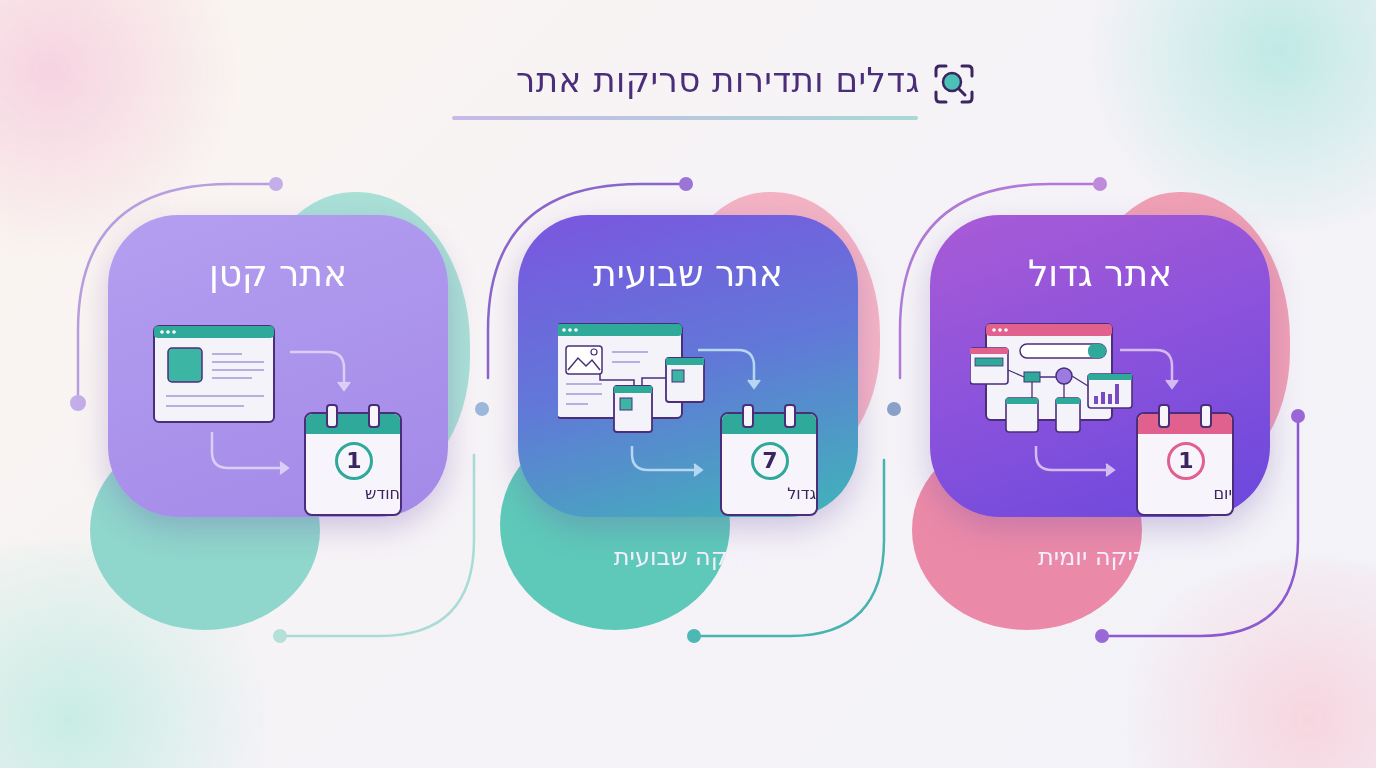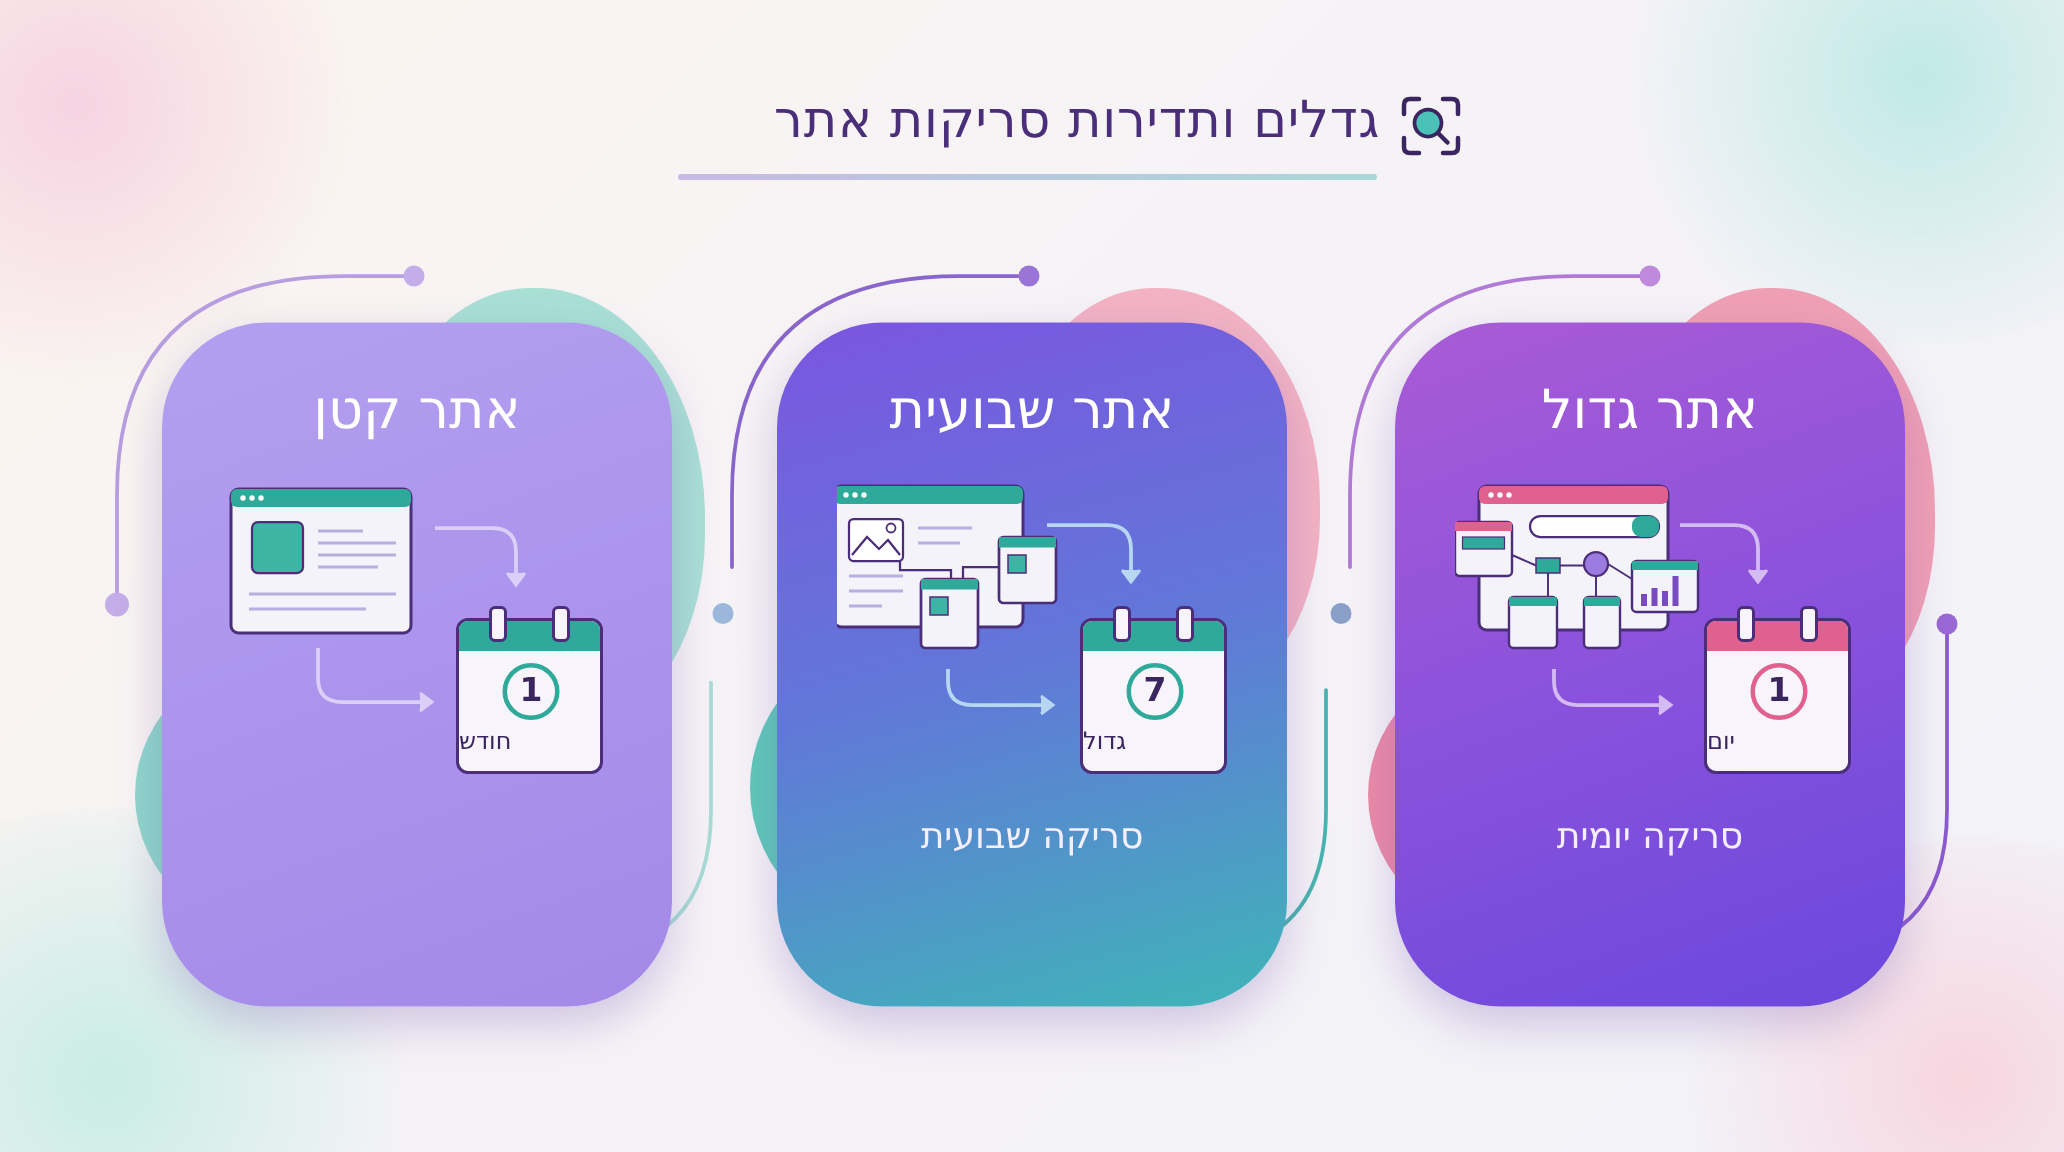--- a/index.html
+++ b/index.html
@@ -14,21 +14,21 @@
     position:absolute; right:60px; top:2px; direction:rtl;
     font-size:34px; color:#4b2e7a; font-weight:normal; letter-spacing:0.5px;
   }
   .title-icon { position:absolute; right:4px; top:4px; width:44px; height:44px; }
   .title-underline {
     position:absolute; left:12px; top:58px; width:466px; height:4px; border-radius:3px;
     background: linear-gradient(90deg, #c7b9e6, #a8d8d6);
   }
   .card-bg { position:absolute; border-radius:50%; }
   .card {
-    position:absolute; width:340px; height:456px; border-radius:70px;
+    position:absolute; width:340px; height:302px; border-radius:70px;
     box-shadow: 0 12px 30px rgba(110,80,170,0.28);
   }
   .card-title {
     position:absolute; top:38px; left:0; right:0; text-align:center; direction:rtl;
     font-size:36px; color:#fff;
   }
   .card-sub {
     position:absolute; top:328px; left:0; right:0; text-align:center; direction:rtl;
     font-size:24px; color:#f4efff;
   }
@@ -41,21 +41,21 @@
   .cal-ring {
     position:absolute; top:-10px; width:8px; height:20px; border-radius:4px;
     background:#f7f5fb; border:2px solid #4b2e7a;
   }
   .cal-num {
     position:absolute; left:29px; top:28px; width:32px; height:32px; border-radius:50%;
     border:3px solid; text-align:center; line-height:32px;
     font-size:22px; font-weight:bold; color:#3b2560;
   }
   .cal-unit {
-    position:absolute; left:0; right:0; top:70px; text-align:left; direction:rtl;
+    position:absolute; left:0; right:0; top:70px; text-align:right; direction:rtl;
     font-size:16px; color:#3b2560;
   }
   .connector { position:absolute; left:0; top:0; }
 </style>
 </head>
 <body>
 
 <div class="blob" style="left:-140px;top:-120px;width:380px;height:380px;background:radial-gradient(circle,#f6d3e1 0%,rgba(246,211,225,0) 70%);"></div>
 <div class="blob" style="left:1070px;top:-130px;width:420px;height:360px;background:radial-gradient(circle,#bfe9e5 0%,rgba(191,233,229,0) 70%);"></div>
 <div class="blob" style="left:-160px;top:540px;width:460px;height:360px;background:radial-gradient(circle,#c8ece4 0%,rgba(200,236,228,0) 70%);"></div>

